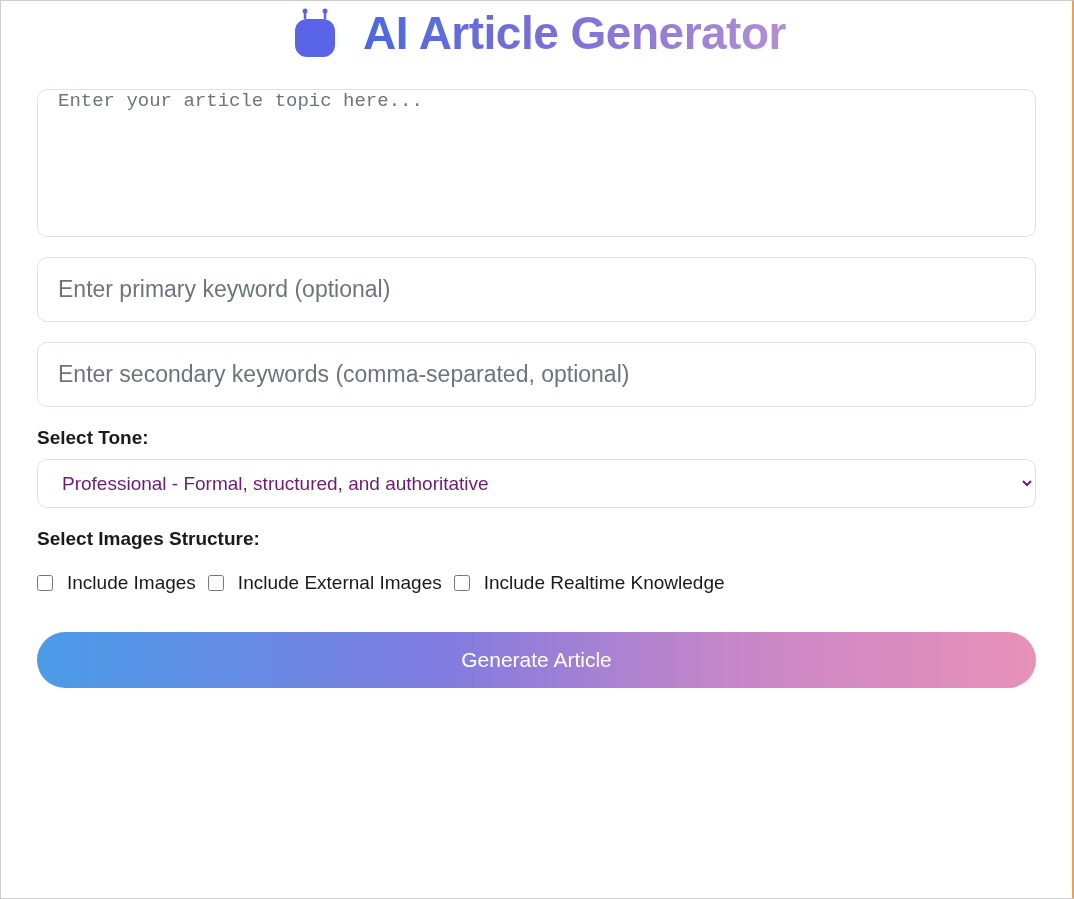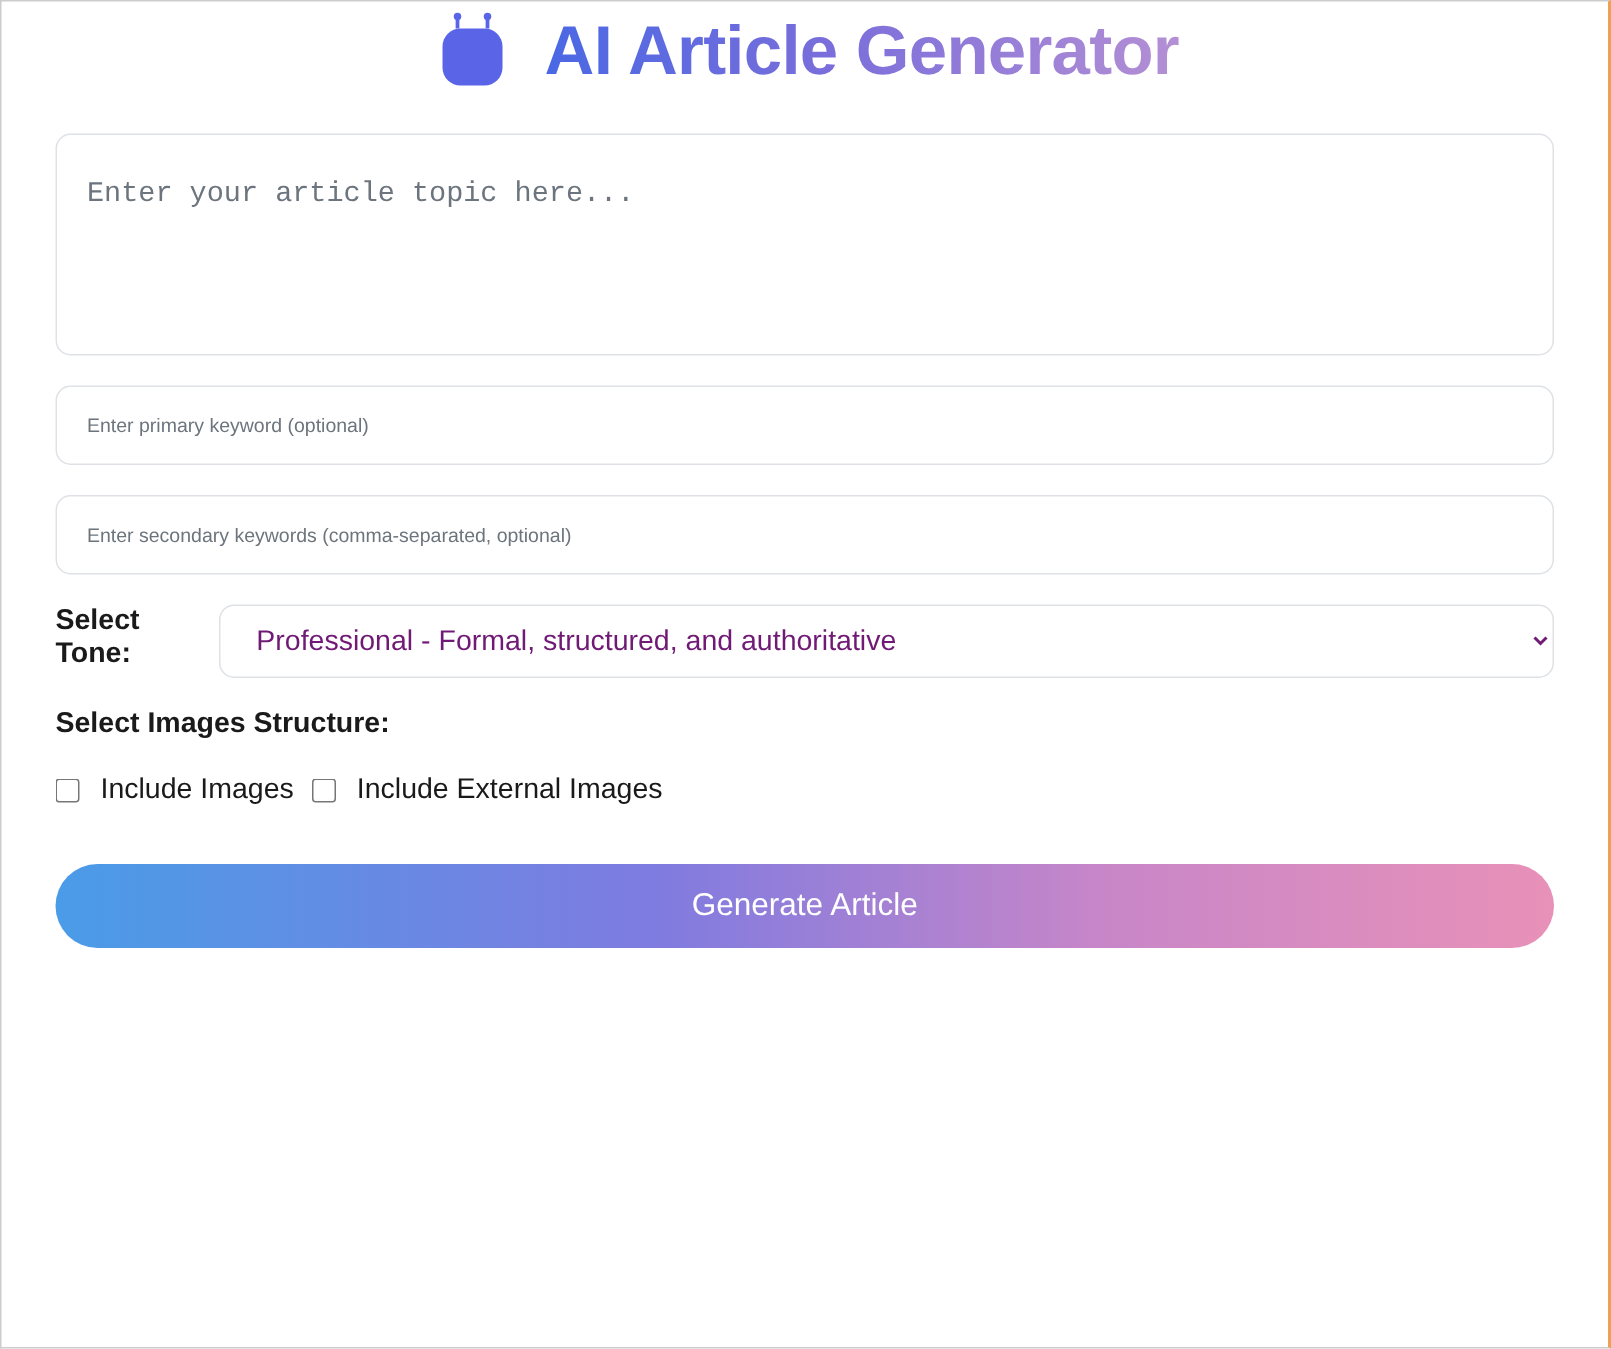--- a/index.html
+++ b/index.html
@@ -30,37 +30,37 @@
       background-clip: text;
       letter-spacing: -0.5px;
     }
     .robot-icon svg { display: block; }
     .form-container { display: flex; flex-direction: column; gap: 20px; }
     .textarea {
       width: 100%;
       height: 148px;
       border: 1px solid #dee2e6;
       border-radius: 10px;
-      padding: 28px 20px;
+      padding: 0 20px;
       font-family: "Courier New", Courier, monospace;
       font-size: 19px;
       color: #222;
       resize: none;
     }
     .textarea::placeholder { color: #6c757d; font-family: "Courier New", Courier, monospace; }
     .input {
       width: 100%;
       border: 1px solid #dee2e6;
       border-radius: 10px;
       padding: 18px 20px;
-      font-size: 13px;
+      font-size: 23px;
       color: #222;
     }
     .input::placeholder { color: #6c757d; }
-    .field-group { display: flex; flex-direction: row; gap: 10px; }
+    .field-group { display: flex; flex-direction: column; gap: 10px; }
     .label { font-size: 19px; font-weight: 700; color: #1a1a1a; }
     .select {
       width: 100%;
       border: 1px solid #dee2e6;
       border-radius: 10px;
       padding: 12px 20px;
       font-size: 19px;
       color: #701a75;
       background: #fff;
     }
@@ -119,17 +119,21 @@
 
   <div class="checkbox-group">
     <label class="checkbox-row">
       <input type="checkbox" style="">
       <span>Include Images</span>
     </label>
     <label class="checkbox-row">
       <input type="checkbox" style="">
       <span>Include External Images</span>
     </label>
+    <label class="checkbox-row">
+      <input type="checkbox" style="">
+      <span>Include Realtime Knowledge</span>
+    </label>
   </div>
 
   <button class="generate-btn">Generate Article</button>
 
 </div>
 
 </body></html>

